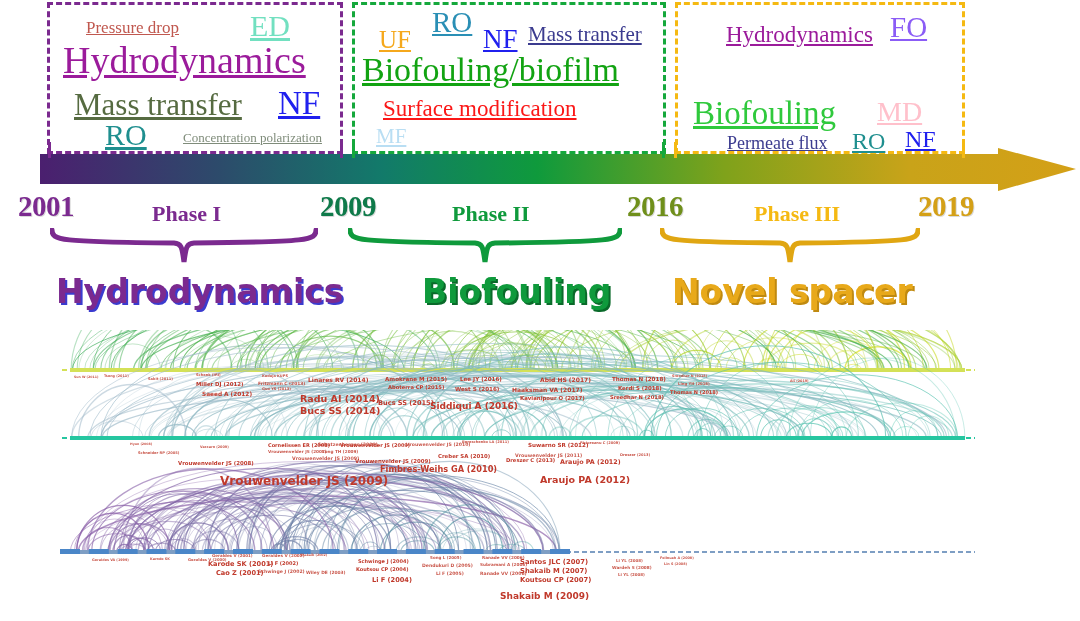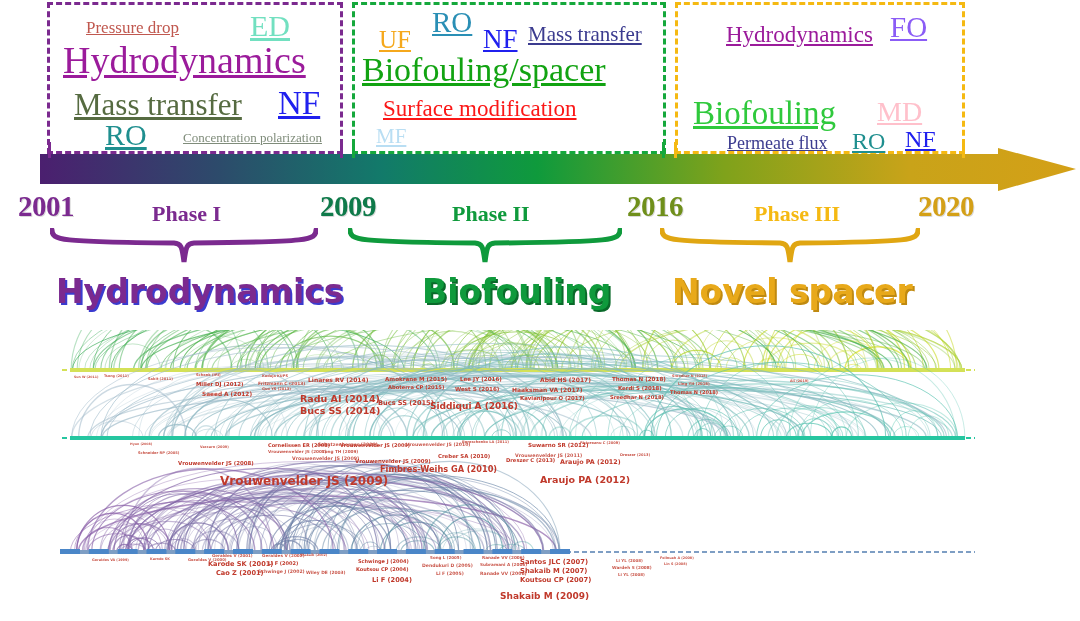--- a/index.html
+++ b/index.html
@@ -54,21 +54,21 @@
       <span class="cw serif" style="left: 24px; top: 84px; font-size: 31px; color: rgb(86, 107, 65);">Mass transfer</span>
       <span class="cw serif" style="left: 228px; top: 82px; font-size: 33px; color: rgb(32, 32, 238);">NF</span>
       <span class="cw serif" style="left: 55px; top: 115px; font-size: 30px; color: rgb(31, 143, 143);">RO</span>
       <span class="cw serif" style="left: 133px; top: 126px; font-size: 13px; color: rgb(127, 140, 122);">Concentration polarization</span>
     </div>
   <div class="cloud c2" id="cloud2">
       <span class="cw serif" style="left: 77px; top: 3px; font-size: 29px; color: rgb(42, 143, 181);">RO</span>
       <span class="cw serif" style="left: 24px; top: 22px; font-size: 25px; color: rgb(245, 168, 28);">UF</span>
       <span class="cw serif" style="left: 128px; top: 21px; font-size: 27px; color: rgb(32, 32, 238);">NF</span>
       <span class="cw serif" style="left: 173px; top: 19px; font-size: 21px; color: rgb(59, 59, 143);">Mass transfer</span>
-      <span class="cw serif" style="left: 7px; top: 48px; font-size: 34px; color: rgb(18, 163, 18);">Biofouling/spacer</span>
+      <span class="cw serif" style="left: 7px; top: 48px; font-size: 34px; color: rgb(18, 163, 18);">Biofouling/biofilm</span>
       <span class="cw serif" style="left: 28px; top: 92px; font-size: 23px; color: rgb(251, 23, 23);">Surface modification</span>
       <span class="cw serif" style="left: 21px; top: 121px; font-size: 21px; color: rgb(185, 222, 243);">MF</span>
     </div>
   <div class="cloud c3" id="cloud3">
       <span class="cw serif" style="left: 48px; top: 18px; font-size: 23px; color: rgb(155, 27, 155);">Hydrodynamics</span>
       <span class="cw serif" style="left: 212px; top: 8px; font-size: 29px; color: #8b5cf6;">FO</span>
       <span class="cw serif" style="left: 15px; top: 92px; font-size: 33px; color: rgb(47, 201, 60);">Biofouling</span>
       <span class="cw serif" style="left: 199px; top: 93px; font-size: 28px; color: rgb(255, 192, 203);">MD</span>
       <span class="cw serif" style="left: 49px; top: 129px; font-size: 18px; color: rgb(59, 59, 143);">Permeate flux</span>
       <span class="cw serif" style="left: 174px; top: 124px; font-size: 24px; color: rgb(31, 143, 143);">RO</span>
@@ -96,21 +96,21 @@
   <div class="tick" style="left:340px;top:142px;height:16px;background:#7b2a8f;"></div>
   <div class="tick" style="left:352px;top:142px;height:16px;background:#15a83c;"></div>
   <div class="tick" style="left:662px;top:142px;height:16px;background:#15a83c;"></div>
   <div class="tick" style="left:674px;top:142px;height:16px;background:#f5b912;"></div>
   <div class="tick" style="left:962px;top:142px;height:16px;background:#f5b912;"></div>
 
   <div id="timelineLayer">
       <div class="year" style="left: 18px; top: 192px; color: rgb(123, 42, 143); text-shadow: rgba(0, 0, 0, 0.15) 1px 1px 0px;">2001</div>
       <div class="year" style="left: 320px; top: 192px; color: rgb(15, 122, 74); text-shadow: rgba(0, 0, 0, 0.15) 1px 1px 0px;">2009</div>
       <div class="year" style="left: 627px; top: 192px; color: rgb(111, 143, 27); text-shadow: rgba(0, 0, 0, 0.15) 1px 1px 0px;">2016</div>
-      <div class="year" style="left: 918px; top: 192px; color: rgb(212, 160, 23); text-shadow: rgba(0, 0, 0, 0.15) 1px 1px 0px;">2020</div>
+      <div class="year" style="left: 918px; top: 192px; color: rgb(212, 160, 23); text-shadow: rgba(0, 0, 0, 0.15) 1px 1px 0px;">2019</div>
       <div class="phase" style="left: 152px; top: 203px; color: rgb(123, 42, 143); text-align: right;">Phase I</div>
       <div class="brace" style="left: 50px; top: 228px; width: 268px; height: 38px;"><svg width="268" height="38" viewBox="0 0 268 38">
           <path d="M2,2 C2,12 8,14 124,15 C132,15.5 132,20 134,34 C136,20 136,15.5 144,15 C260,14 266,12 266,2" fill="none" stroke="#7b2a8f" stroke-width="5" stroke-linecap="round"></path>
         </svg></div>
       <div class="bigtitle" style="left: 56px; top: 275px; color: rgb(123, 42, 143); text-shadow: rgb(59, 59, 207) 2px 2px 0px;">Hydrodynamics</div>
       <div class="phase" style="left: 452px; top: 203px; color: rgb(15, 154, 60);">Phase II</div>
       <div class="brace" style="left: 348px; top: 228px; width: 274px; height: 38px;"><svg width="274" height="38" viewBox="0 0 274 38">
           <path d="M2,2 C2,12 8,14 127,15 C135,15.5 135,20 137,34 C139,20 139,15.5 147,15 C266,14 272,12 272,2" fill="none" stroke="#0f9a3c" stroke-width="5" stroke-linecap="round"></path>
         </svg></div>
       <div class="bigtitle" style="left: 422px; top: 275px; color: rgb(15, 154, 60); text-shadow: rgb(10, 106, 42) 2px 2px 0px;">Biofouling</div>

